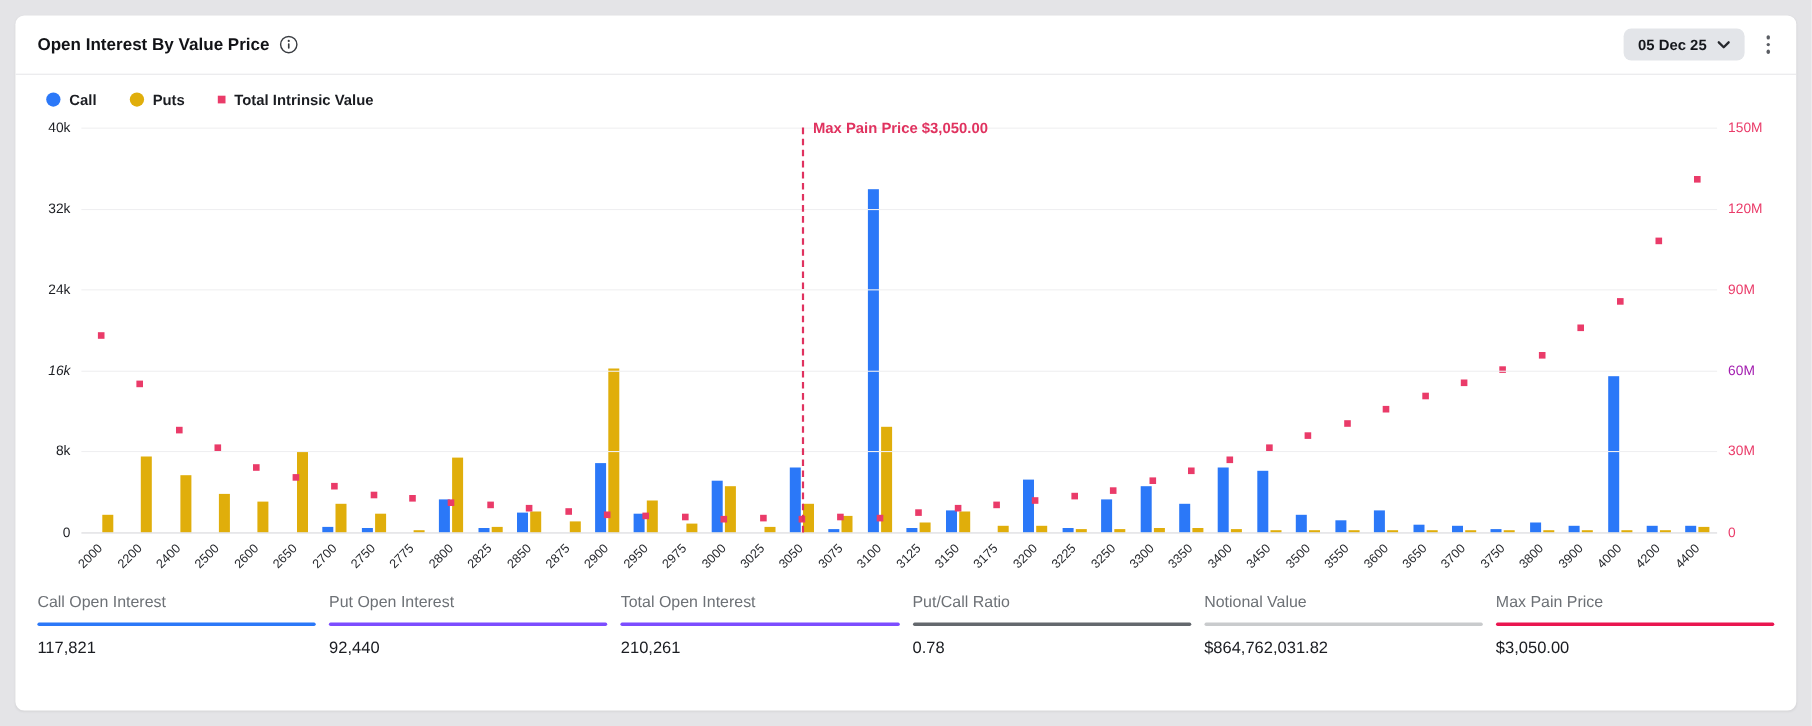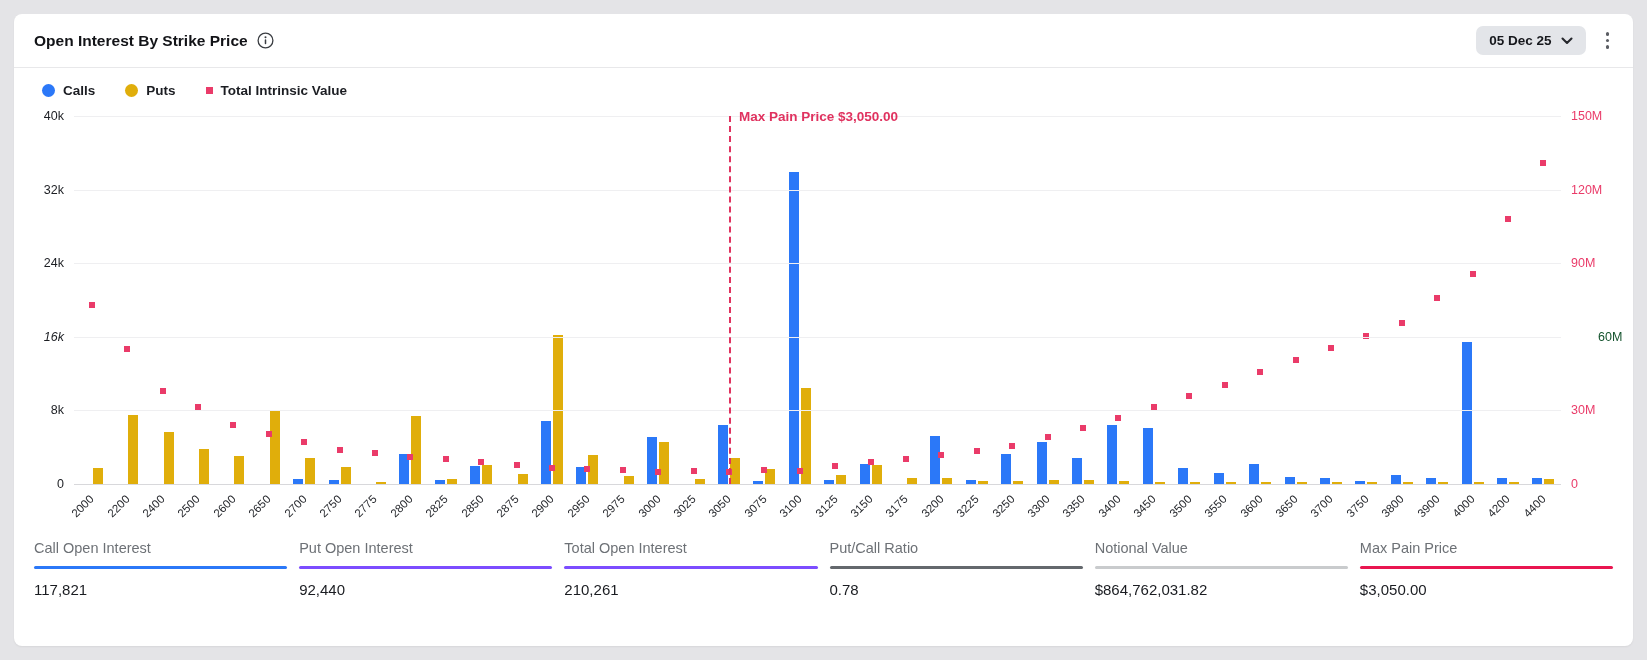--- a/index.html
+++ b/index.html
@@ -91,21 +91,21 @@
   .stat-underline { height:3px; border-radius:2px; margin:10px 0 0 0; }
   .stat-value { font-size:15px; color:#1a1c21; padding-top:12px; }
 </style>
 </head>
 <body>
 
 <div class="card">
 
   <div class="hdr">
     <div class="hdr-left">
-      <span class="ttl">Open Interest By Strike Price</span>
+      <span class="ttl">Open Interest By Value Price</span>
       <span class="info-ic">
         <svg width="17" height="17" viewBox="0 0 17 17">
           <circle cx="8.5" cy="8.5" r="7.4" fill="none" stroke="#3a3d42" stroke-width="1.3"></circle>
           <circle cx="8.5" cy="5.2" r="1" fill="#3a3d42"></circle>
           <rect x="7.75" y="7.3" width="1.5" height="5" rx="0.7" fill="#3a3d42"></rect>
         </svg>
       </span>
     </div>
     <div class="hdr-right">
       <div class="date-pill">
@@ -120,21 +120,21 @@
           <i></i>
           <i></i>
           <i></i>
         </div>
     </div>
   </div>
 
   <div class="legend">
     <div class="lg-item">
       <span class="lg-swatch circle" style="background: rgb(43, 120, 248);"></span>
-      <span class="lg-label">Calls</span>
+      <span class="lg-label">Call</span>
     </div>
     <div class="lg-item">
       <span class="lg-swatch circle" style="background: rgb(224, 174, 11);"></span>
       <span class="lg-label">Puts</span>
     </div>
     <div class="lg-item">
       <span class="lg-swatch square" style="background: rgb(234, 59, 105);"></span>
       <span class="lg-label">Total Intrinsic Value</span>
     </div>
   </div>
@@ -357,21 +357,21 @@
         <span class="ytick-l" style="top: 0%; color: rgb(28, 30, 35);">40k</span>
         <span class="ytick-r" style="top: 0%; color: rgb(234, 59, 105);">150M</span>
         <div class="gridline" style="top: 20%;"></div>
         <span class="ytick-l" style="top: 20%; color: rgb(28, 30, 35);">32k</span>
         <span class="ytick-r" style="top: 20%; color: rgb(234, 59, 105);">120M</span>
         <div class="gridline" style="top: 40%;"></div>
         <span class="ytick-l" style="top: 40%; color: rgb(28, 30, 35);">24k</span>
         <span class="ytick-r" style="top: 40%; color: rgb(234, 59, 105);">90M</span>
         <div class="gridline" style="top: 60%;"></div>
         <span class="ytick-l" style="top: 60%; color: rgb(28, 30, 35); font-style: italic;">16k</span>
-        <span class="ytick-r" style="top: 60%; color: #14532d; margin-left: 27px;">60M</span>
+        <span class="ytick-r" style="top: 60%; color: #a21caf;">60M</span>
         <div class="gridline" style="top: 80%;"></div>
         <span class="ytick-l" style="top: 80%; color: rgb(28, 30, 35);">8k</span>
         <span class="ytick-r" style="top: 80%; color: rgb(234, 59, 105);">30M</span>
         <div class="gridline base" style="top: 100%;"></div>
         <span class="ytick-l" style="top: 100%; color: rgb(28, 30, 35);">0</span>
         <span class="ytick-r" style="top: 100%; color: rgb(234, 59, 105);">0</span>
         <div class="maxpain-line" style="left: 44.0476%; border-color: rgb(224, 50, 95);"></div>
         <div class="maxpain-label" style="left: calc(44.0476% + 10px); color: rgb(224, 50, 95);">Max Pain Price $3,050.00</div>
       </div>
     <div class="xlabels" id="xlabels">

